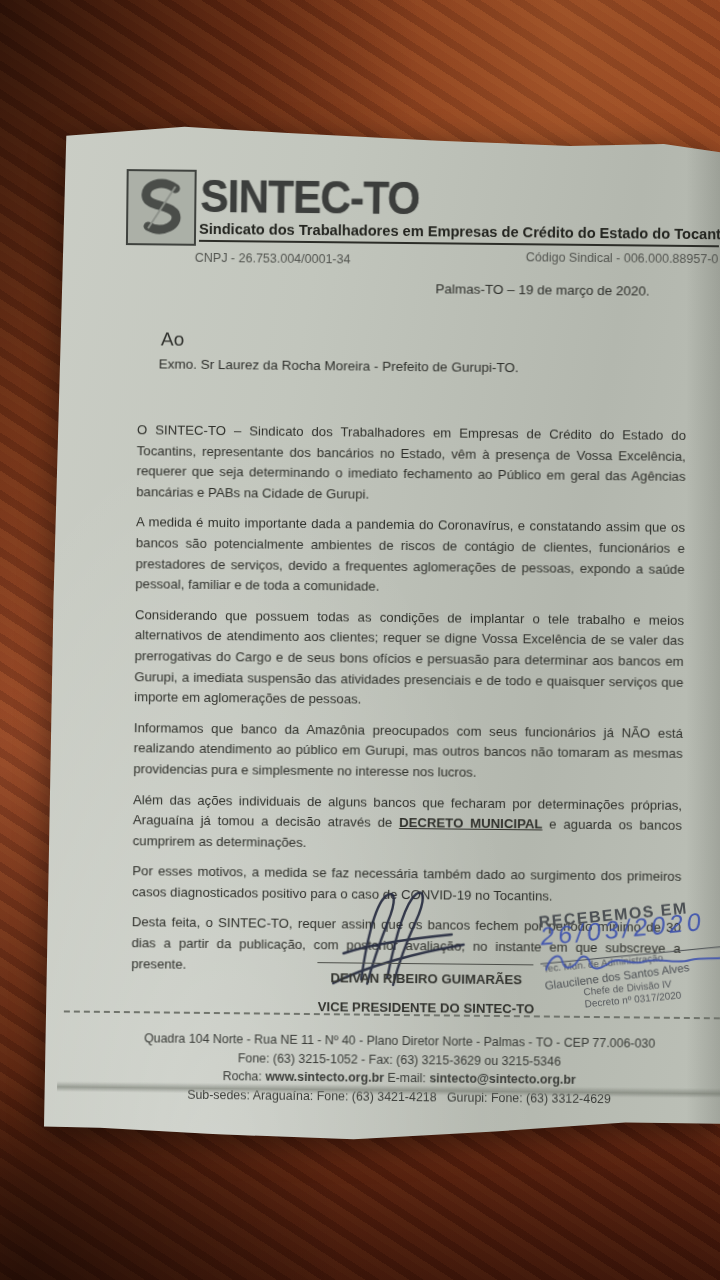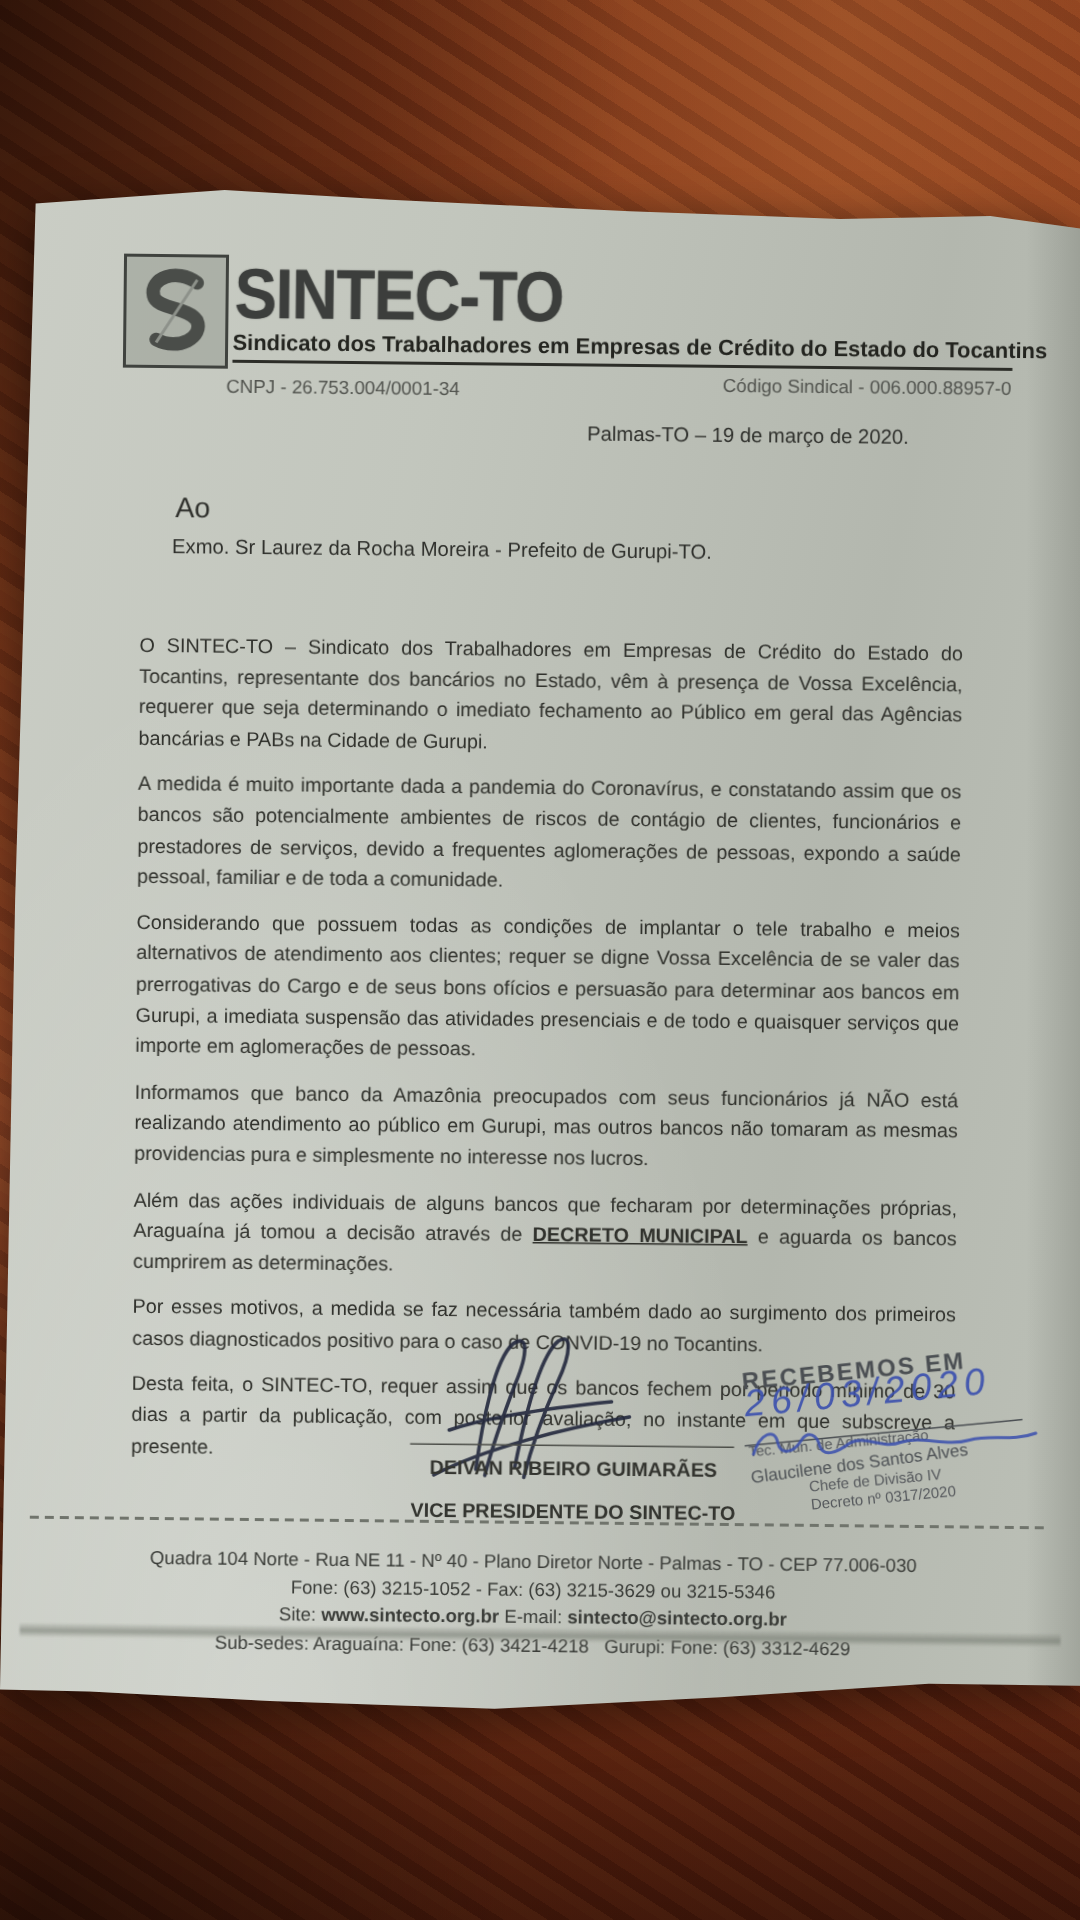--- a/index.html
+++ b/index.html
@@ -26,20 +26,21 @@
   .paper-shadow{position:absolute;inset:0;filter:drop-shadow(0 7px 16px rgba(0,0,0,0.5));}
   .paper{
     position:absolute;inset:0;
     background:
       radial-gradient(ellipse at 25% 92%, rgba(255,255,255,0.28), transparent 45%),
       linear-gradient(to left, rgba(55,58,50,0.20), transparent 5%),
       linear-gradient(100deg, #cbcec6 0%, #c2c6bd 35%, #b3b7ae 70%, #bdc1b8 100%);
     clip-path: polygon(3.3% 10.6%, 20.8% 9.9%, 36.1% 10.4%, 58.3% 11.0%, 77.8% 11.4%,
                        91.7% 11.25%, 100% 11.9%, 100% 87.8%, 86% 87.7%, 66.7% 88.4%,
                        45.8% 89.0%, 25% 88.6%, 8.3% 88.1%, 0% 88.0%, 1.4% 46.9%);
+    margin-left: 44px;
   }
   .content{position:absolute;inset:0;transform:rotate(0.6deg);transform-origin:360px 620px;filter:blur(0.2px);}
 
   
   .logo-box{
     position:absolute;left:78px;top:172px;width:66px;height:72px;
     border:2.5px solid #3f423e;background:rgba(150,155,146,0.55);
     display:flex;align-items:center;justify-content:center;
   }
   .org-acronym{
@@ -160,21 +161,21 @@
         <div class="hand-date">26/03/2020</div>
         <svg class="stamp-sig" viewBox="0 0 200 30">
           <path d="M6 22 C 10 8, 20 4, 22 14 C 24 22, 32 22, 38 12 C 42 6, 48 8, 50 16 C 53 24, 62 20, 70 14
                    C 80 8, 92 18, 104 13 C 118 8, 134 16, 150 11 C 164 7, 178 12, 194 6" fill="none" stroke="#3a4fae" stroke-width="2" stroke-linecap="round" opacity="0.85"></path>
         </svg>
 
         <div class="divider"></div>
         <div class="footer">
           <div>Quadra 104 Norte - Rua NE 11 - Nº 40 - Plano Diretor Norte - Palmas - TO - CEP 77.006-030</div>
           <div>Fone: (63) 3215-1052 - Fax: (63) 3215-3629 ou 3215-5346</div>
-          <div><span>Site: </span><span class="b">www.sintecto.org.br</span><span> E-mail: </span><span class="b">sintecto@sintecto.org.br</span></div>
+          <div><span>Rocha: </span><span class="b">www.sintecto.org.br</span><span> E-mail: </span><span class="b">sintecto@sintecto.org.br</span></div>
           <div>Sub-sedes: Araguaína: Fone: (63) 3421-4218&nbsp;&nbsp; Gurupi: Fone: (63) 3312-4629</div>
         </div>
         <div class="shade-band"></div>
 
       </div>
     </div>
   </div>
 </div>
 
 </body></html>

